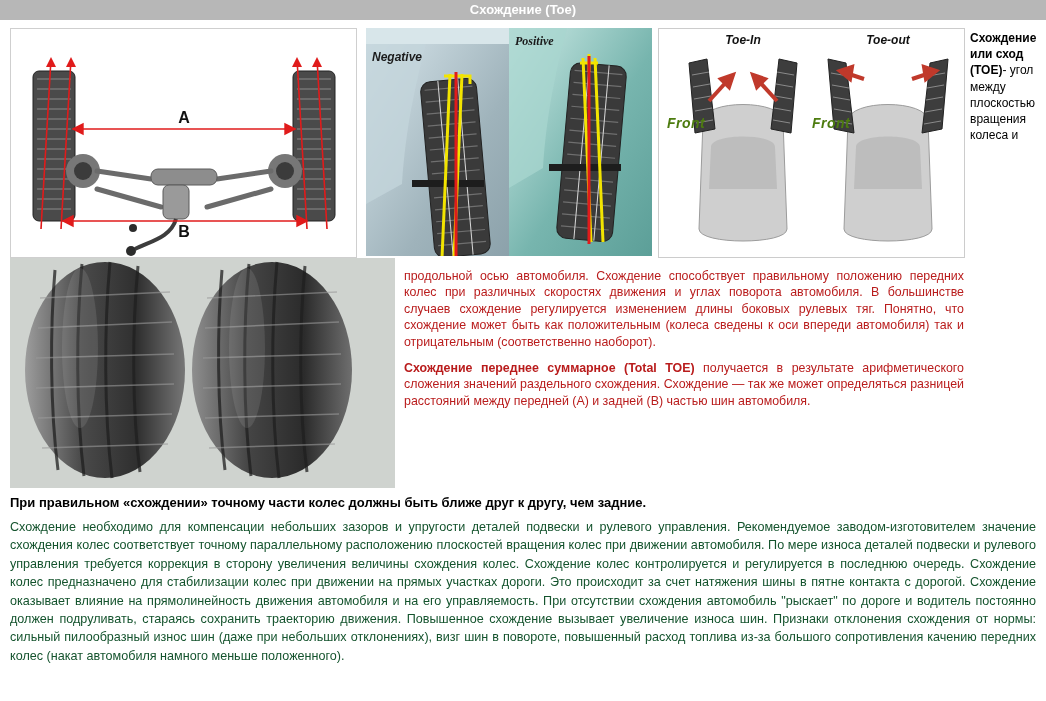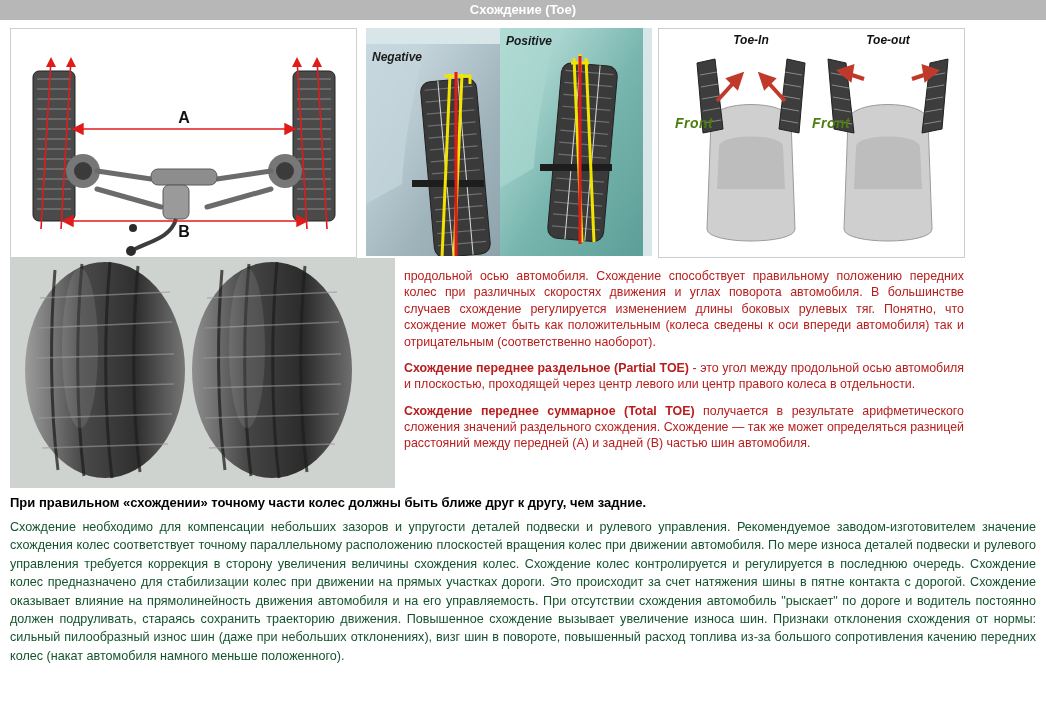--- a/index.html
+++ b/index.html
@@ -111,40 +111,40 @@
 
   
   .np-half {
     position: absolute;
     top: 0;
     width: 143px;
     height: 228px;
     overflow: hidden;
   }
   .np-left { left: 0; background: linear-gradient(160deg,#cfe0e6 0%, #aebec6 60%, #9fb3bb 100%); margin-top: 16px; }
-  .np-right { left: 134px; background: linear-gradient(160deg,#bfe0dc 0%, #79b7b0 60%, #5fa59d 100%); }
+  .np-right { left: 143px; background: linear-gradient(160deg,#bfe0dc 0%, #79b7b0 60%, #5fa59d 100%); font-family: Liberation Serif, serif; }
   .np-label {
     position: absolute;
     left: 6px; top: 6px;
     font-size: 12px;
     font-weight: bold;
     font-style: italic;
     color: #1a1a1a;
   }
 
   
   .toe-half {
     position: absolute;
     top: 0;
     width: 152px;
     height: 228px;
     overflow: hidden;
     background: #fff;
   }
-  .toe-left { left: 16px; border-right: 5px solid #0ea5e9; }
+  .toe-left { left: 8px; border-right: 5px solid #0ea5e9; }
   .toe-right { left: 153px; }
   .toe-title {
     position: absolute;
     width: 100%;
     top: 4px;
     text-align: center;
     font-size: 12px;
     font-weight: bold;
     font-style: italic;
     color: #111;
@@ -487,24 +487,26 @@
           <path d="M193 130 L331 126"></path>
         <path d="M195 160 L329 156"></path>
           <path d="M199 190 L325 186"></path>
       </g>
 
       <ellipse cx="70" cy="90" rx="18" ry="80" fill="#ffffff" opacity="0.10"></ellipse>
       <ellipse cx="237" cy="90" rx="18" ry="80" fill="#ffffff" opacity="0.10"></ellipse>
     </svg>
   </div>
 
+  <div class="right-note">
+    <b>Схождение или сход (TOE)</b><span>- угол между плоскостью вращения колеса и</span>
+  </div>
 
   <div class="body-col">
     <p>продольной осью автомобиля. Схождение способствует правильному положению передних колес при различных скоростях движения и углах поворота автомобиля. В большинстве случаев схождение регулируется изменением длины боковых рулевых тяг. Понятно, что схождение может быть как положительным (колеса сведены к оси впереди автомобиля) так и отрицательным (соответственно наоборот).</p>
-    <p><b>Схождение переднее раздельное (Partial TOE)</b><span> - это угол между продольной осью автомобиля и плоскостью, проходящей через центр левого или центр правого колеса в отдельности.</span></p>
     <p><b>Схождение переднее суммарное (Total TOE)</b><span> получается в результате арифметического сложения значений раздельного схождения. Схождение —  так же может определяться разницей расстояний между передней (A) и задней (B) частью шин автомобиля.</span></p>
   </div>
 
   <div class="bold-line">При правильном «схождении» точному части колес должны быть ближе друг к другу, чем задние.</div>
 
   <div class="bottom-text">Схождение необходимо для компенсации небольших зазоров и упругости деталей подвески и рулевого управления. Рекомендуемое заводом-изготовителем значение схождения колес соответствует точному параллельному расположению плоскостей вращения колес при движении автомобиля. По мере износа деталей подвески и рулевого управления требуется коррекция в сторону увеличения величины схождения колес. Схождение колес контролируется и регулируется в последнюю очередь.   Схождение колес предназначено для стабилизации колес при движении на прямых участках дороги. Это происходит за счет натяжения шины в пятне контакта с дорогой. Схождение оказывает влияние на прямолинейность движения автомобиля и на его управляемость. При отсутствии схождения автомобиль "рыскает" по дороге и водитель постоянно должен подруливать, стараясь сохранить траекторию движения. Повышенное схождение вызывает увеличение износа шин.    Признаки отклонения схождения от нормы: сильный пилообразный износ шин (даже при небольших отклонениях), визг шин в повороте, повышенный расход топлива из-за большого сопротивления качению передних колес (накат автомобиля намного меньше положенного).</div>
 
 </div>
 
 </body></html>

